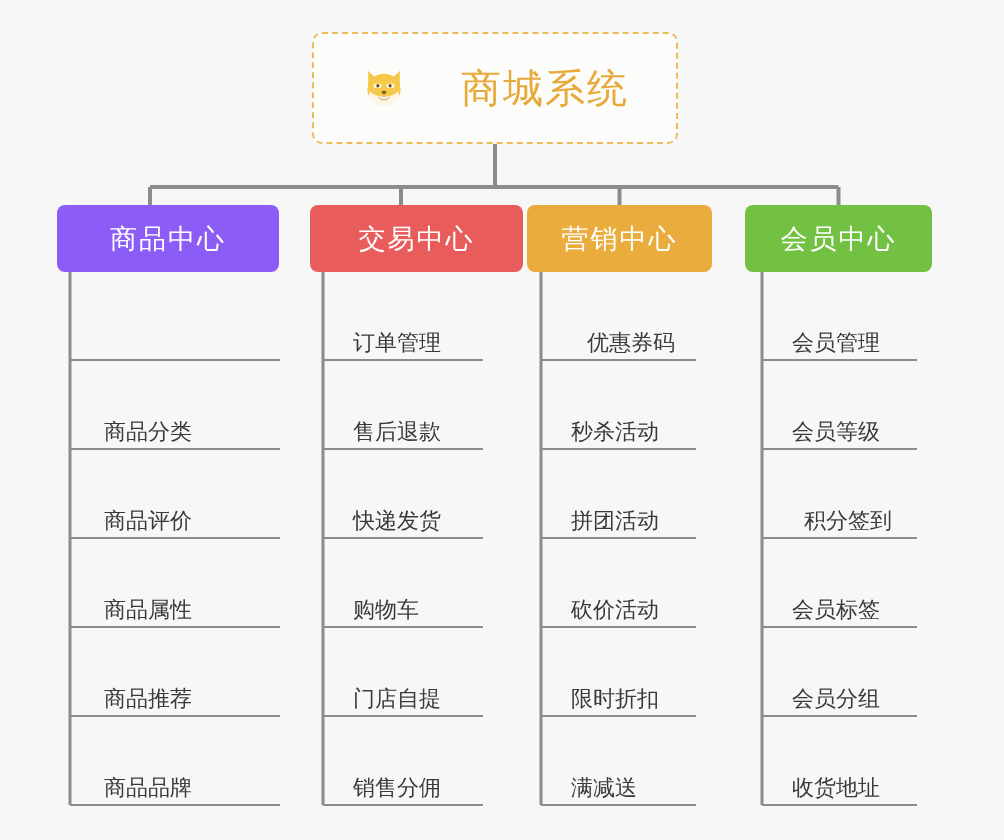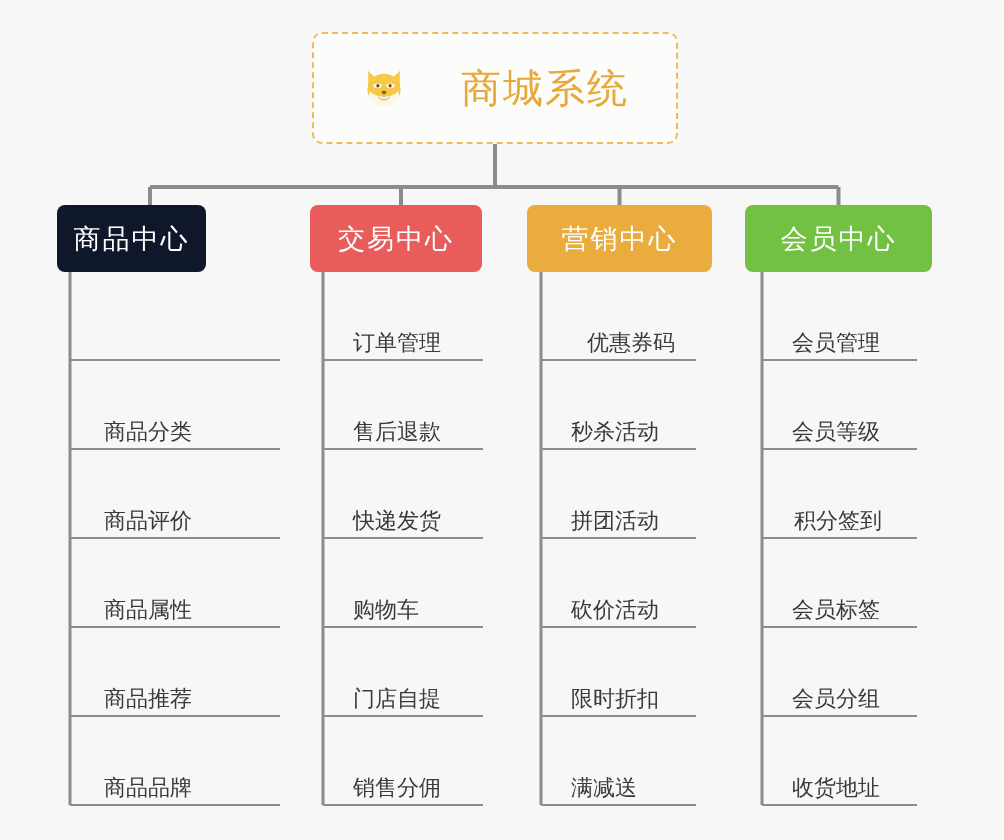--- a/index.html
+++ b/index.html
@@ -142,21 +142,21 @@
       <ellipse cx="40.5" cy="29" rx="2.2" ry="2.4" fill="#6b4f12"></ellipse>
       <ellipse cx="32" cy="38" rx="3.4" ry="2.6" fill="#8a6a1c"></ellipse>
       <path d="M32 41 L32 45" stroke="#c9b68a" stroke-width="1.6" fill="none"></path>
       <path d="M24 45 q8 7 16 0" stroke="#c9b68a" stroke-width="1.6" fill="none"></path>
     </svg>
     <div class="root-title">商城系统</div>
   </div>
 
   <div id="columns-host">
       <div class="column" style="left: 57px;">
-        <div class="cat-box" style="width: 149px; background: #0f172a;">
+        <div class="cat-box" style="width: 222px; background: #8b5cf6;">
           <span>商品中心</span>
         </div>
         <div class="items" style="margin-left: 13px; margin-top: 0px;">
           <div class="item">
             <div class="item-underline" style="width: 210px; background: rgb(140, 140, 140);"></div>
           </div>
           <div class="item">
             <div class="item-underline" style="width: 210px; background: rgb(140, 140, 140);"></div>
             <div class="item-label" style="margin-left: 34px;">商品分类</div>
           </div>
@@ -172,21 +172,21 @@
             <div class="item-underline" style="width: 210px; background: rgb(140, 140, 140);"></div>
             <div class="item-label" style="margin-left: 34px;">商品推荐</div>
           </div>
           <div class="item">
             <div class="item-underline" style="width: 210px; background: rgb(140, 140, 140);"></div>
             <div class="item-label" style="margin-left: 34px;">商品品牌</div>
           </div>
         </div>
       </div>
       <div class="column" style="left: 310px;">
-        <div class="cat-box" style="width: 172px; background: rgb(233, 92, 92);">
+        <div class="cat-box" style="width: 213px; background: rgb(233, 92, 92);">
           <span>交易中心</span>
         </div>
         <div class="items" style="margin-left: 13px; margin-top: 0px;">
           <div class="item">
             <div class="item-underline" style="width: 160px; background: rgb(140, 140, 140);"></div>
             <div class="item-label" style="margin-left: 30px;">订单管理</div>
           </div>
           <div class="item">
             <div class="item-underline" style="width: 160px; background: rgb(140, 140, 140);"></div>
             <div class="item-label" style="margin-left: 30px;">售后退款</div>
@@ -248,21 +248,21 @@
           <div class="item">
             <div class="item-underline" style="width: 155px; background: rgb(140, 140, 140);"></div>
             <div class="item-label" style="margin-left: 30px;">会员管理</div>
           </div>
           <div class="item">
             <div class="item-underline" style="width: 155px; background: rgb(140, 140, 140);"></div>
             <div class="item-label" style="margin-left: 30px;">会员等级</div>
           </div>
           <div class="item">
             <div class="item-underline" style="width: 155px; background: rgb(140, 140, 140);"></div>
-            <div class="item-label" style="margin-left: 32px;">积分签到</div>
+            <div class="item-label" style="margin-left: 42px;">积分签到</div>
           </div>
           <div class="item">
             <div class="item-underline" style="width: 155px; background: rgb(140, 140, 140);"></div>
             <div class="item-label" style="margin-left: 30px;">会员标签</div>
           </div>
           <div class="item">
             <div class="item-underline" style="width: 155px; background: rgb(140, 140, 140);"></div>
             <div class="item-label" style="margin-left: 30px;">会员分组</div>
           </div>
           <div class="item">

